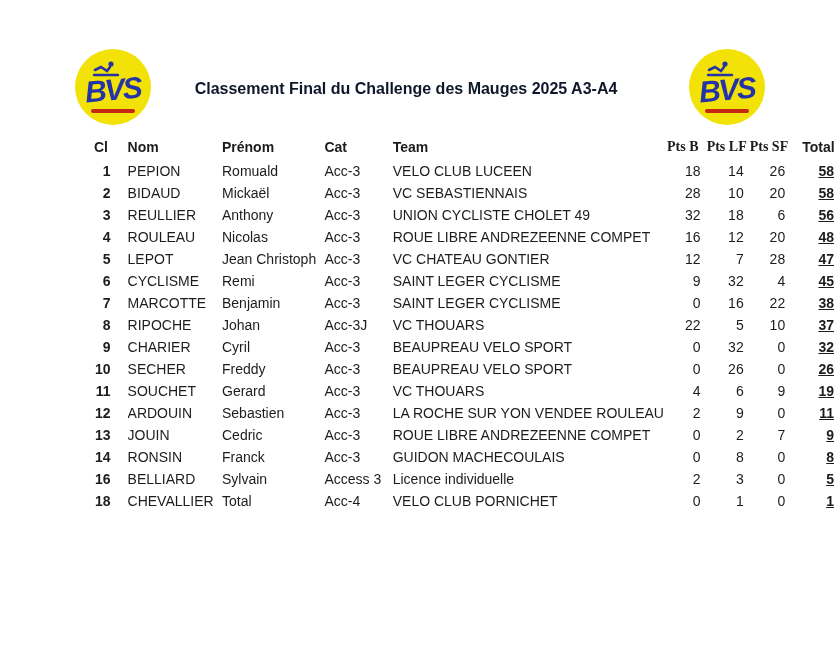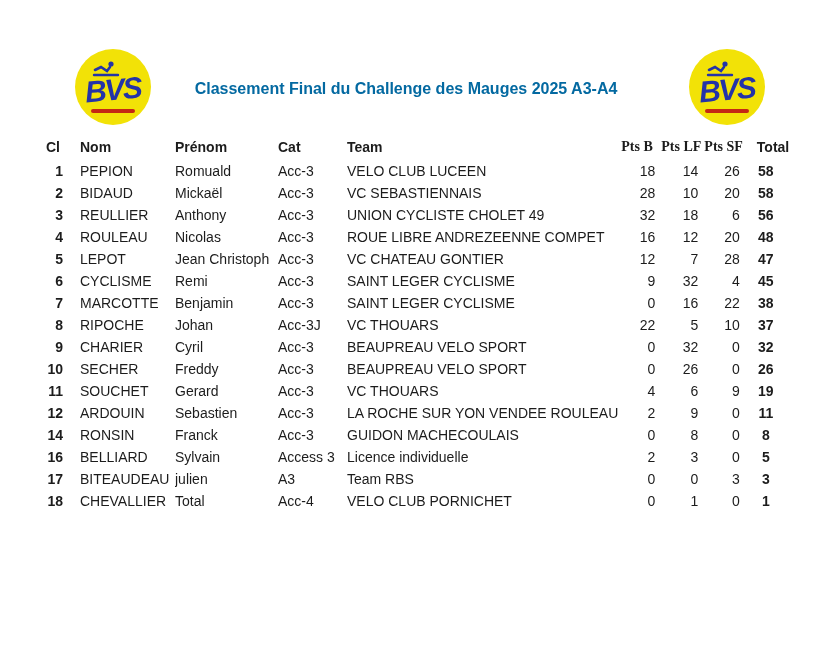--- a/index.html
+++ b/index.html
@@ -16,40 +16,40 @@
   .logo-right { left:689px; }
   .logo-letters {
     font-weight:bold; font-style:italic; font-size:30px; letter-spacing:-2px;
     transform:rotate(-5deg); line-height:1; margin-top:2px;
   }
   .logo-cyclist { margin-bottom:-4px; margin-left:-14px; }
   .logo-tagline { width:44px; height:4px; border-radius:2px; margin-top:4px; }
 
   .page-title {
     position:absolute; top:80px; left:0; width:812px; text-align:center;
-    font-size:16px; font-weight:bold; color:#0369a1;
+    font-size:16px; font-weight:bold; color:#0f172a;
   }
 
   
   .tbl-wrap { position:absolute; left:40px; top:134px; }
-  table { border-collapse:collapse; table-layout:fixed; }
+  table { border-collapse:collapse; table-layout:fixed;margin-left:48px; }
   col.c0{width:40px;} col.c1{width:95px;} col.c2{width:103px;} col.c3{width:69px;}
   col.c4{width:250px;} col.c5{width:40px;} col.c6{width:37px;} col.c7{width:37px;}
   col.c8{width:50px;}
   th, td {
     font-size:14px; height:22px; vertical-align:middle;
     white-space:nowrap; overflow:hidden; text-align:left; font-weight:normal;
   }
   thead th { font-weight:bold; height:26px; vertical-align:middle; }
   th.h-rank { padding-left:6px; }
   th.h-pts  { padding-left:3px;font-family:Liberation Serif, serif; }
   th.h-total{ padding-left:14px; }
   td.c-rank { font-weight:bold; text-align:right; padding-right:17px; }
   td.c-pts  { text-align:right; padding-right:3px; }
-  td.c-total{ font-weight:bold; text-align:center; padding-right:4px; }
+  td.c-total{ font-weight:bold; text-align:right; padding-right:4px;text-decoration:underline; }
 </style>
 </head>
 <body>
 
 <div class="logo logo-left" style="background: rgb(242, 226, 7);">
   <svg class="logo-cyclist" width="30" height="16" viewBox="0 0 30 16">
     <circle cx="20" cy="3" r="2.6" fill="#2433A8"></circle>
     <path d="M4 9 L10 6 L16 10 L19 6" stroke="#2433A8" stroke-width="2.6" fill="none" stroke-linecap="round"></path>
     <path d="M3 14 H27" stroke="#2433A8" stroke-width="2.4" stroke-linecap="round"></path>
   </svg>
@@ -222,20 +222,31 @@
     <td class="c-nom">ARDOUIN</td>
     <td class="c-prenom">Sebastien</td>
     <td class="c-cat">Acc-3</td>
     <td class="c-club">LA ROCHE SUR YON VENDEE ROULEAU</td>
     <td class="c-pts">2</td>
     <td class="c-pts">9</td>
     <td class="c-pts">0</td>
     <td class="c-total">11</td>
   </tr>
         <tr>
+    <td class="c-rank">13</td>
+    <td class="c-nom">JOUIN</td>
+    <td class="c-prenom">Cedric</td>
+    <td class="c-cat">Acc-3</td>
+    <td class="c-club">ROUE LIBRE ANDREZEENNE COMPET</td>
+    <td class="c-pts">0</td>
+    <td class="c-pts">2</td>
+    <td class="c-pts">7</td>
+    <td class="c-total">9</td>
+  </tr>
+        <tr>
     <td class="c-rank">14</td>
     <td class="c-nom">RONSIN</td>
     <td class="c-prenom">Franck</td>
     <td class="c-cat">Acc-3</td>
     <td class="c-club">GUIDON MACHECOULAIS</td>
     <td class="c-pts">0</td>
     <td class="c-pts">8</td>
     <td class="c-pts">0</td>
     <td class="c-total">8</td>
   </tr>
@@ -244,31 +255,20 @@
     <td class="c-nom">BELLIARD</td>
     <td class="c-prenom">Sylvain</td>
     <td class="c-cat">Access 3</td>
     <td class="c-club">Licence individuelle</td>
     <td class="c-pts">2</td>
     <td class="c-pts">3</td>
     <td class="c-pts">0</td>
     <td class="c-total">5</td>
   </tr>
         <tr>
-    <td class="c-rank">17</td>
-    <td class="c-nom">BITEAUDEAU</td>
-    <td class="c-prenom">julien</td>
-    <td class="c-cat">A3</td>
-    <td class="c-club">Team RBS</td>
-    <td class="c-pts">0</td>
-    <td class="c-pts">0</td>
-    <td class="c-pts">3</td>
-    <td class="c-total">3</td>
-  </tr>
-        <tr>
     <td class="c-rank">18</td>
     <td class="c-nom">CHEVALLIER</td>
     <td class="c-prenom">Total</td>
     <td class="c-cat">Acc-4</td>
     <td class="c-club">VELO CLUB PORNICHET</td>
     <td class="c-pts">0</td>
     <td class="c-pts">1</td>
     <td class="c-pts">0</td>
     <td class="c-total">1</td>
   </tr>

